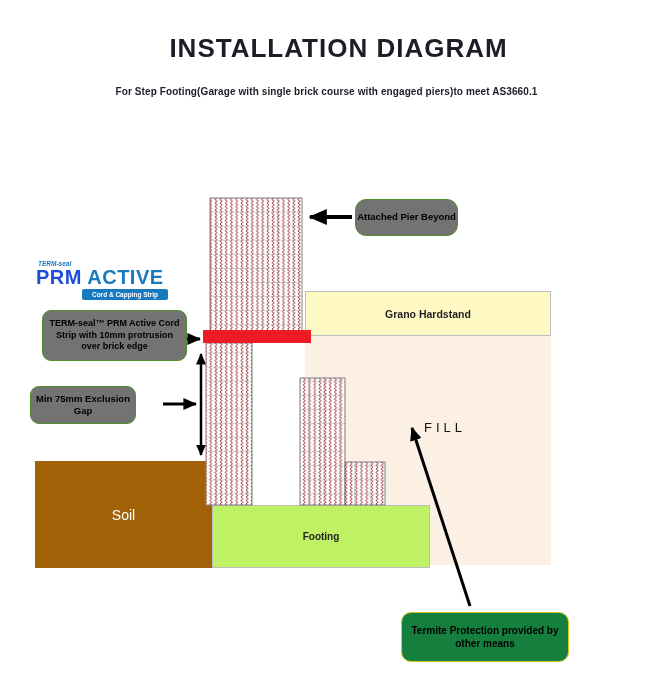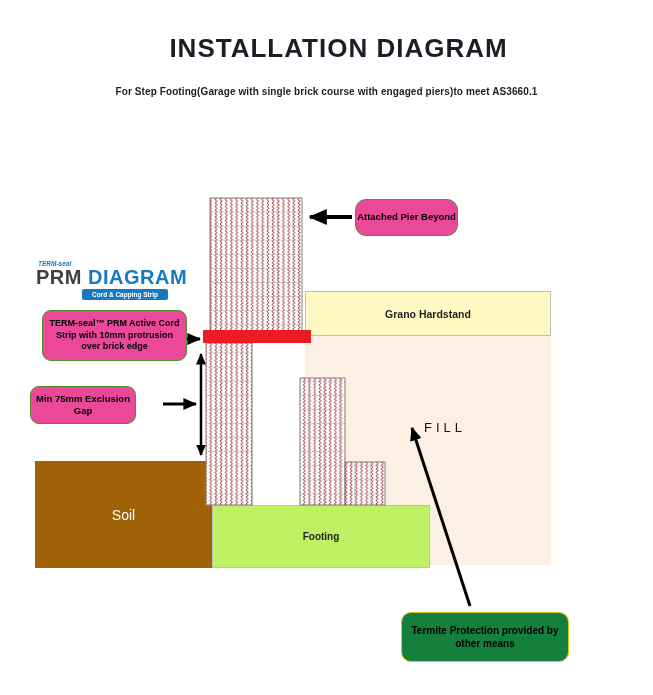--- a/index.html
+++ b/index.html
@@ -18,31 +18,31 @@
   .fill-text{left:424px;top:420px;font-size:13px;letter-spacing:4px;color:#111;}
   .soil{left:35px;top:461px;width:177px;height:107px;background:#a16207;
         display:flex;align-items:center;justify-content:center;color:#fff;font-size:14px;}
   .footing{left:212px;top:505px;width:218px;height:63px;background:#bef264;border:1px solid #bcbec0;
         display:flex;align-items:center;justify-content:center;font-weight:bold;font-size:10px;color:#231f20;}
   .overlay{position:absolute;left:0;top:0;pointer-events:none;}
   .red-strip{left:203px;top:330px;width:108px;height:13px;background:#ec1b24;}
 
   .callout{position:absolute;display:flex;align-items:center;justify-content:center;
            text-align:center;font-weight:bold;color:#000;}
-  .green{background:#ec4899;border:1px solid #4f8f2c;}
+  .green{background:#737373;border:1px solid #4f8f2c;}
   .pier{left:355px;top:199px;width:103px;height:37px;border-radius:11px;font-size:9.5px;line-height:1.3;}
   .cord{left:42px;top:310px;width:145px;height:51px;border-radius:9px;font-size:9px;line-height:1.3;padding:2px 5px;}
   .gap{left:30px;top:386px;width:106px;height:38px;border-radius:9px;font-size:9.5px;line-height:1.3;}
   .yellow{left:401px;top:612px;width:168px;height:50px;background:#15803d;border:1px solid #d6c91c;
           border-radius:10px;font-size:10px;line-height:1.35;padding:2px 8px;}
 
   .logo{position:absolute;left:36px;top:260px;width:132px;}
   .logo-prefix{font-size:6.5px;font-style:italic;font-weight:bold;color:#1779be;margin-left:2px;}
   .logo-main{font-size:20px;font-weight:bold;line-height:1.05;letter-spacing:.5px;white-space:nowrap;}
-  .logo-prm{color:#404040;}
+  .logo-prm{color:#1d4ed8;}
   .logo-active{color:#1779be;}
   .logo-banner{margin-top:1px;margin-left:46px;width:86px;background:#1779be;color:#fff;
                font-size:6.5px;font-weight:bold;text-align:center;border-radius:2px;padding:2px 0;}
 </style>
 </head>
 <body>
 
 <div class="page">
 
   <h1 class="title">INSTALLATION DIAGRAM</h1>
@@ -100,21 +100,21 @@
     <line x1="201" y1="404" x2="201" y2="455" stroke="#000" stroke-width="2.5" marker-end="url(#ah)"></line>
     <line x1="470" y1="606" x2="412" y2="428" stroke="#000" stroke-width="3" marker-end="url(#ah)"></line>
   </svg>
 
   <div class="blk red-strip"></div>
 
   <div class="blk fill-text">FILL</div>
 
   <div class="logo">
     <div class="logo-prefix">TERM-seal</div>
-    <div class="logo-main"><span class="logo-prm">PRM</span><span class="logo-active"> DIAGRAM</span></div>
+    <div class="logo-main"><span class="logo-prm">PRM</span><span class="logo-active"> ACTIVE</span></div>
     <div class="logo-banner">Cord &amp; Capping Strip</div>
   </div>
 
   <div class="callout green pier">
     <span>Attached Pier Beyond</span>
   </div>
   <div class="callout green cord">
     <span>TERM-seal™ PRM Active Cord Strip with 10mm protrusion over brick edge</span>
   </div>
   <div class="callout green gap">

